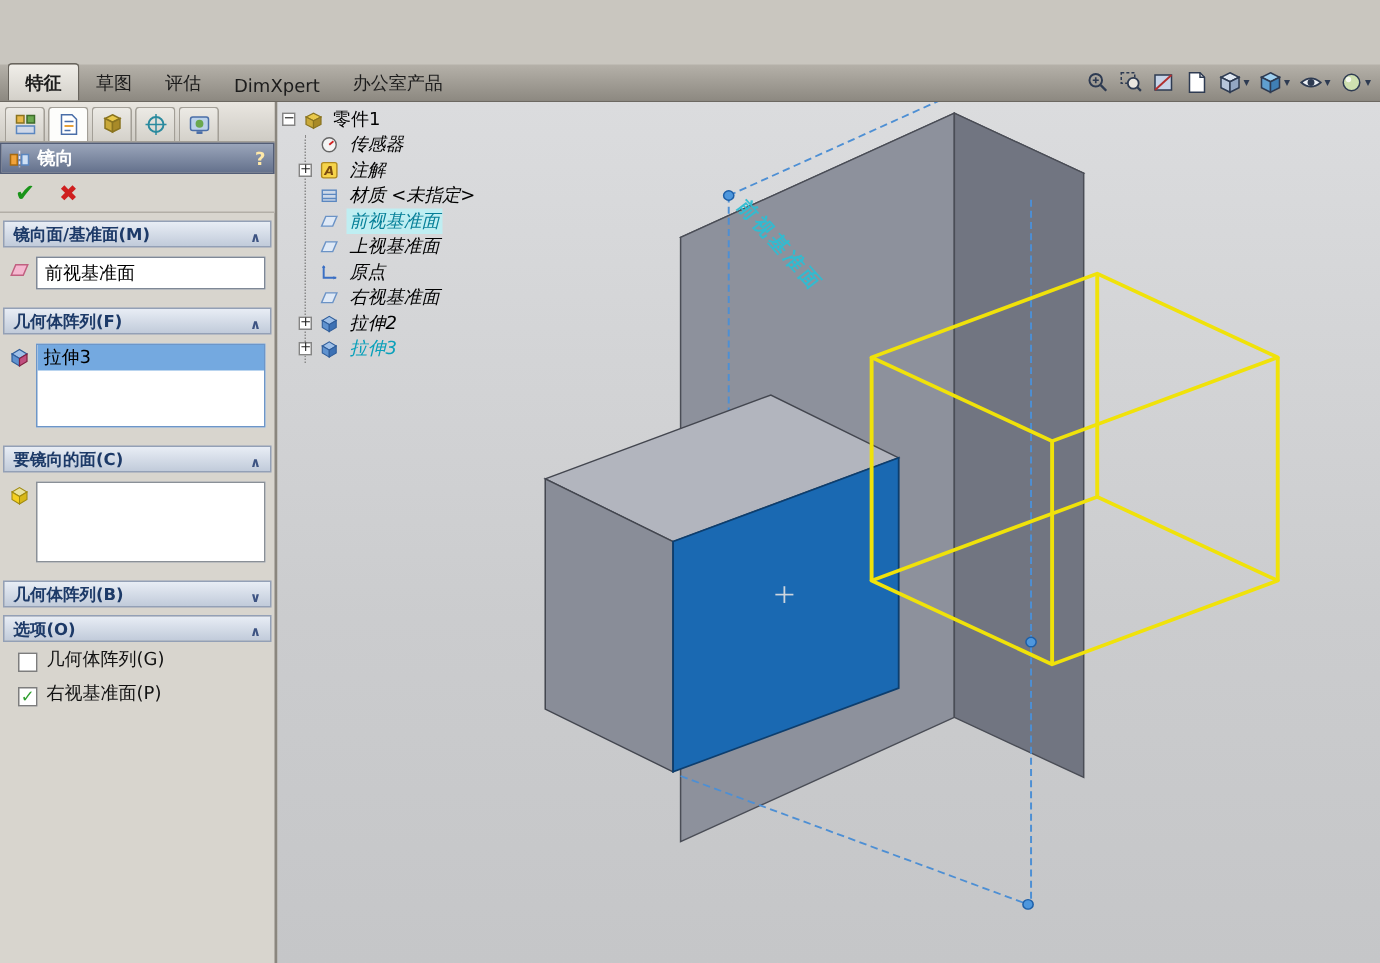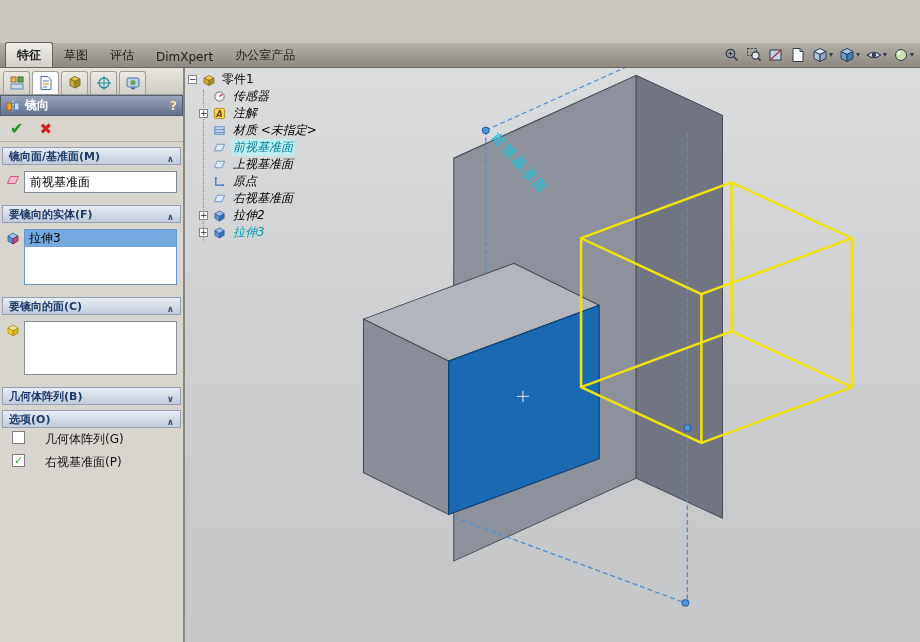--- a/index.html
+++ b/index.html
@@ -46,21 +46,21 @@
     font-size:11px;font-weight:bold;color:#1d3a68;}
   .group-header .chev{margin-left:auto;font-size:9px;color:#3d5382;}
   .group-body{padding:6px 4px 7px 4px;display:flex;gap:4px;align-items:flex-start;}
   .gicon{flex:none;margin-top:2px;}
   .sel-field{flex:1;height:22px;background:#fff;border:1px solid #7f8896;
     display:flex;align-items:center;padding:0 5px;font-size:12px;color:#000;overflow:hidden;}
   .listbox{flex:1;background:#fff;border:1px solid #6d96c8;overflow:hidden;}
   .listbox.plain{border:1px solid #8a9097;}
   .lb-row{height:17px;display:flex;align-items:center;padding:0 4px;font-size:12px;}
   .lb-row.selected{background:#74a9e0;}
-  .check-row{display:flex;align-items:flex-start;gap:20px;font-size:12px;padding:3px 6px 3px 10px;color:#111;}
+  .check-row{display:flex;align-items:flex-end;gap:6px;font-size:12px;padding:3px 6px 3px 10px;color:#111;}
   .checkbox{width:13px;height:13px;flex:none;background:#fff;border:1px solid #7d7d7d;
     display:flex;align-items:center;justify-content:center;font-size:11px;line-height:11px;
     color:#2f9e2f;font-weight:bold;}
 
   
   .viewport{flex:1;position:relative;min-width:0;background:linear-gradient(180deg,#dbdcde 0%,#cbccce 60%,#c5c6c8 100%);overflow:hidden;}
   .scene{position:absolute;inset:0;width:100%;height:100%;}
   svg text{font-family:"DejaVu Sans","Liberation Sans",sans-serif;}
 
   
@@ -220,21 +220,21 @@
               </svg>
           </span>
           <div class="sel-field">
             <span>前视基准面</span>
           </div>
         </div>
       </div>
 
       <div class="group">
         <div class="group-header">
-          <span>要镜向的实体(F)</span>
+          <span>几何体阵列(F)</span>
           <span class="chev">∧</span>
         </div>
         <div class="group-body">
           <span class="gicon">
             <svg width="14" height="14" viewBox="0 0 14 14">
                 <polygon points="2,5 7,2 12,5 7,8" fill="#9fc0e8" stroke="#2f5d9a" stroke-width="0.8"></polygon>
                 <polygon points="2,5 7,8 7,13 2,10" fill="#5f92cf" stroke="#2f5d9a" stroke-width="0.8"></polygon>
                 <polygon points="12,5 7,8 7,13 12,10" fill="#c05080" stroke="#802040" stroke-width="0.8"></polygon>
               </svg>
           </span>

